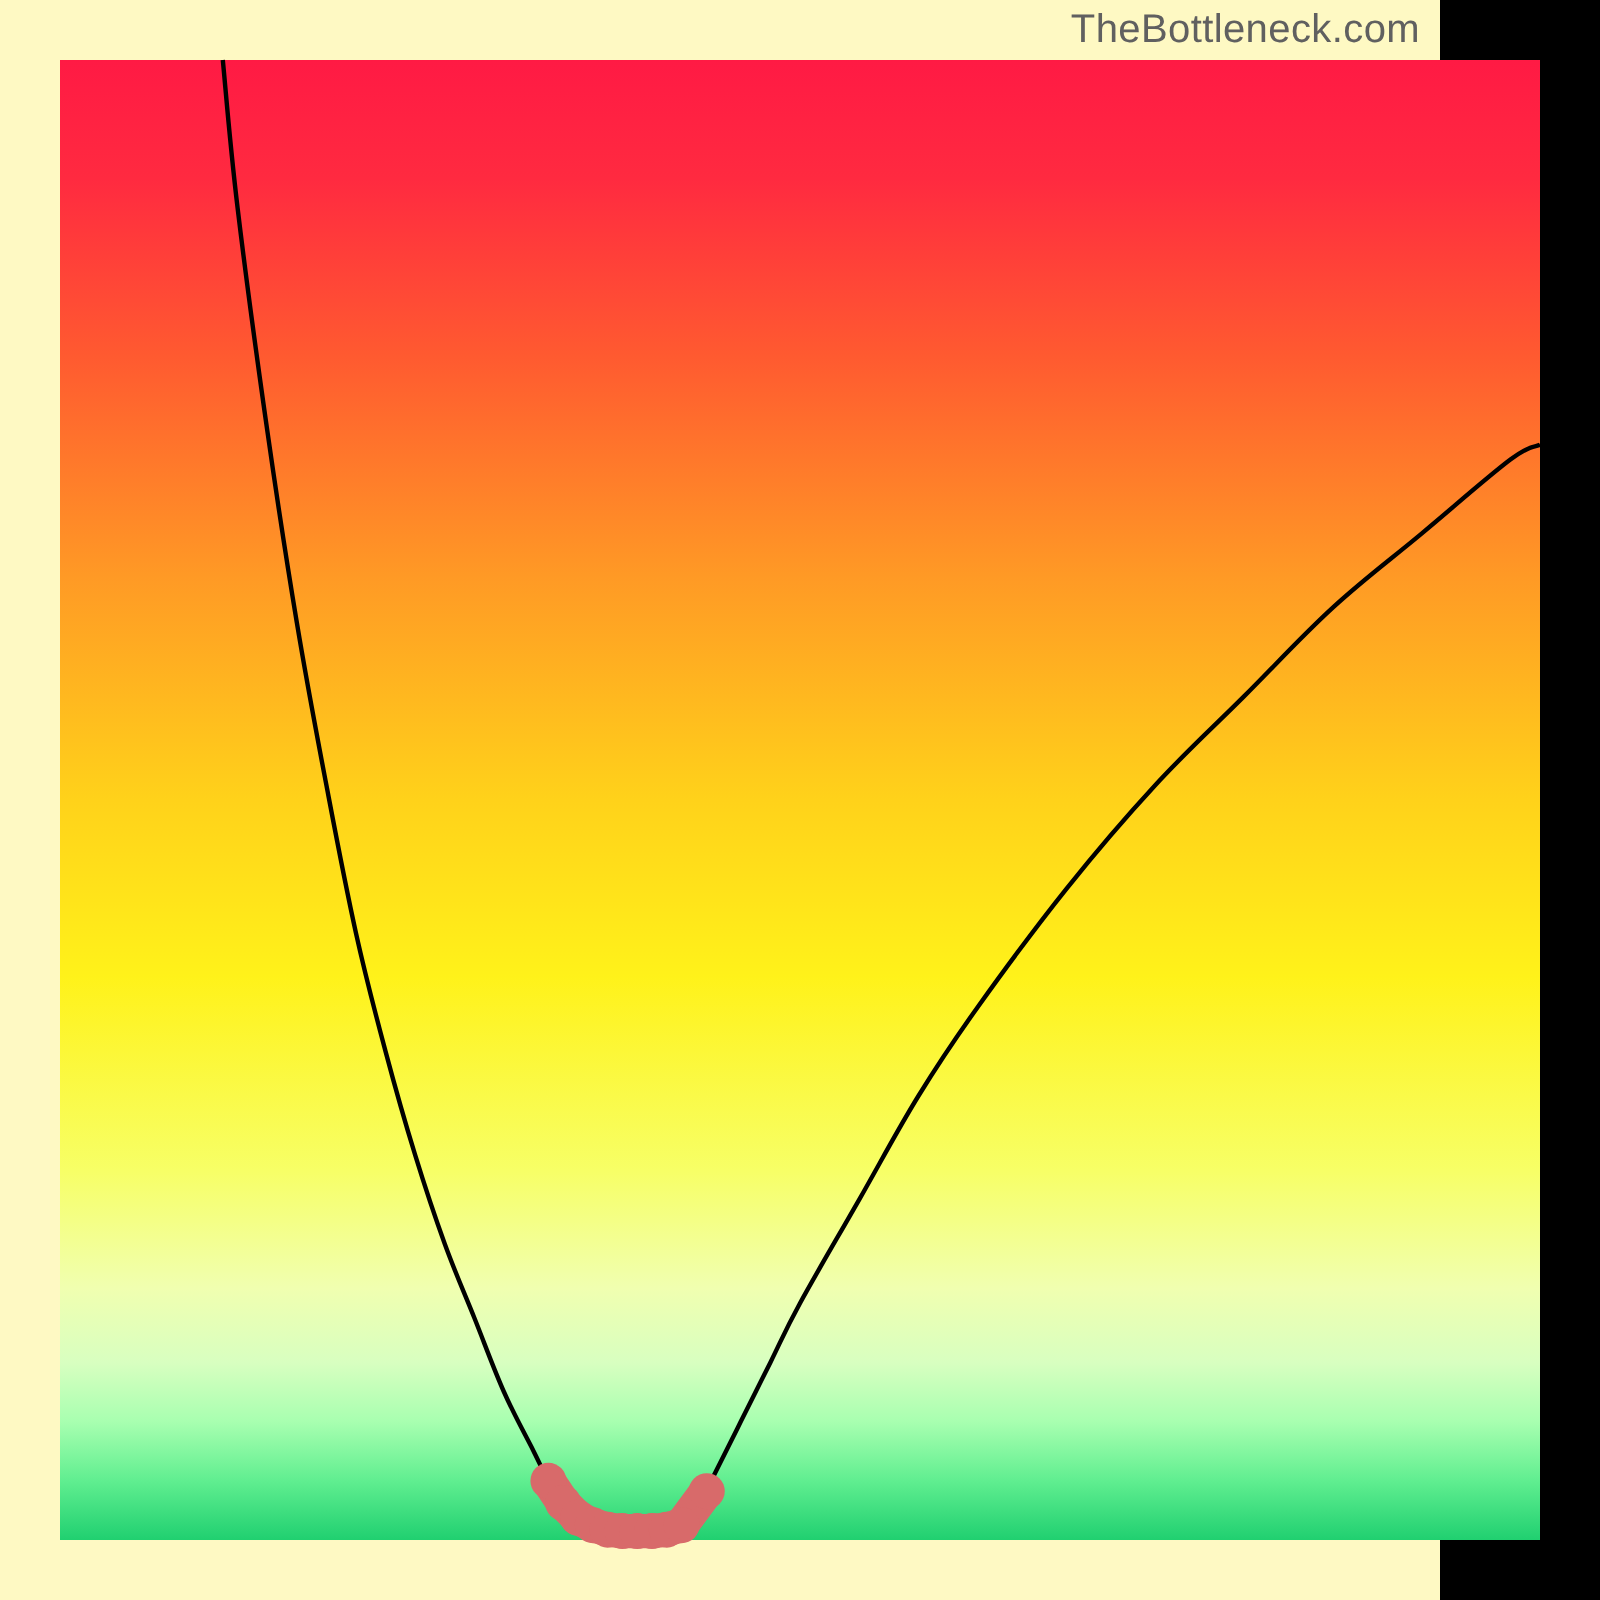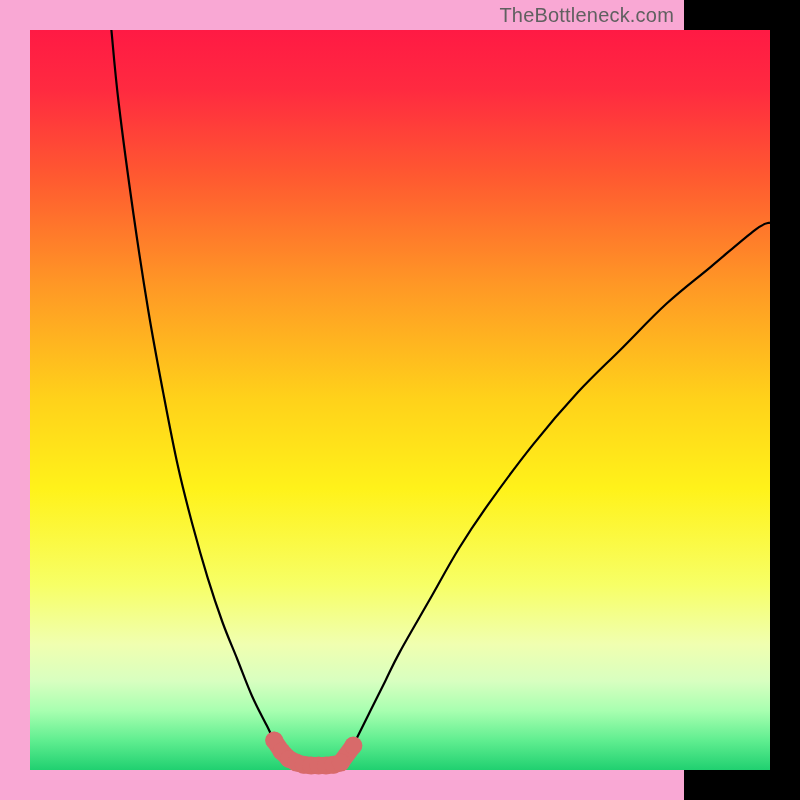--- a/index.html
+++ b/index.html
@@ -7,22 +7,23 @@
     padding: 0;
     width: 800px;
     height: 800px;
     overflow: hidden;
     background: #000;
     font-family: Arial, Helvetica, sans-serif;
   }
   .outer {
     width: 684px;
     height: 800px;
-    background: #f9a8d4;
+    background: #fef9c3;
     position: relative;
+    padding-left: 36px;
   }
   .watermark {
     position: absolute;
     top: 4px;
     right: 10px;
     color: #606060;
     font-size: 20px;
     font-weight: 500;
     letter-spacing: 0.2px;
     z-index: 5;

